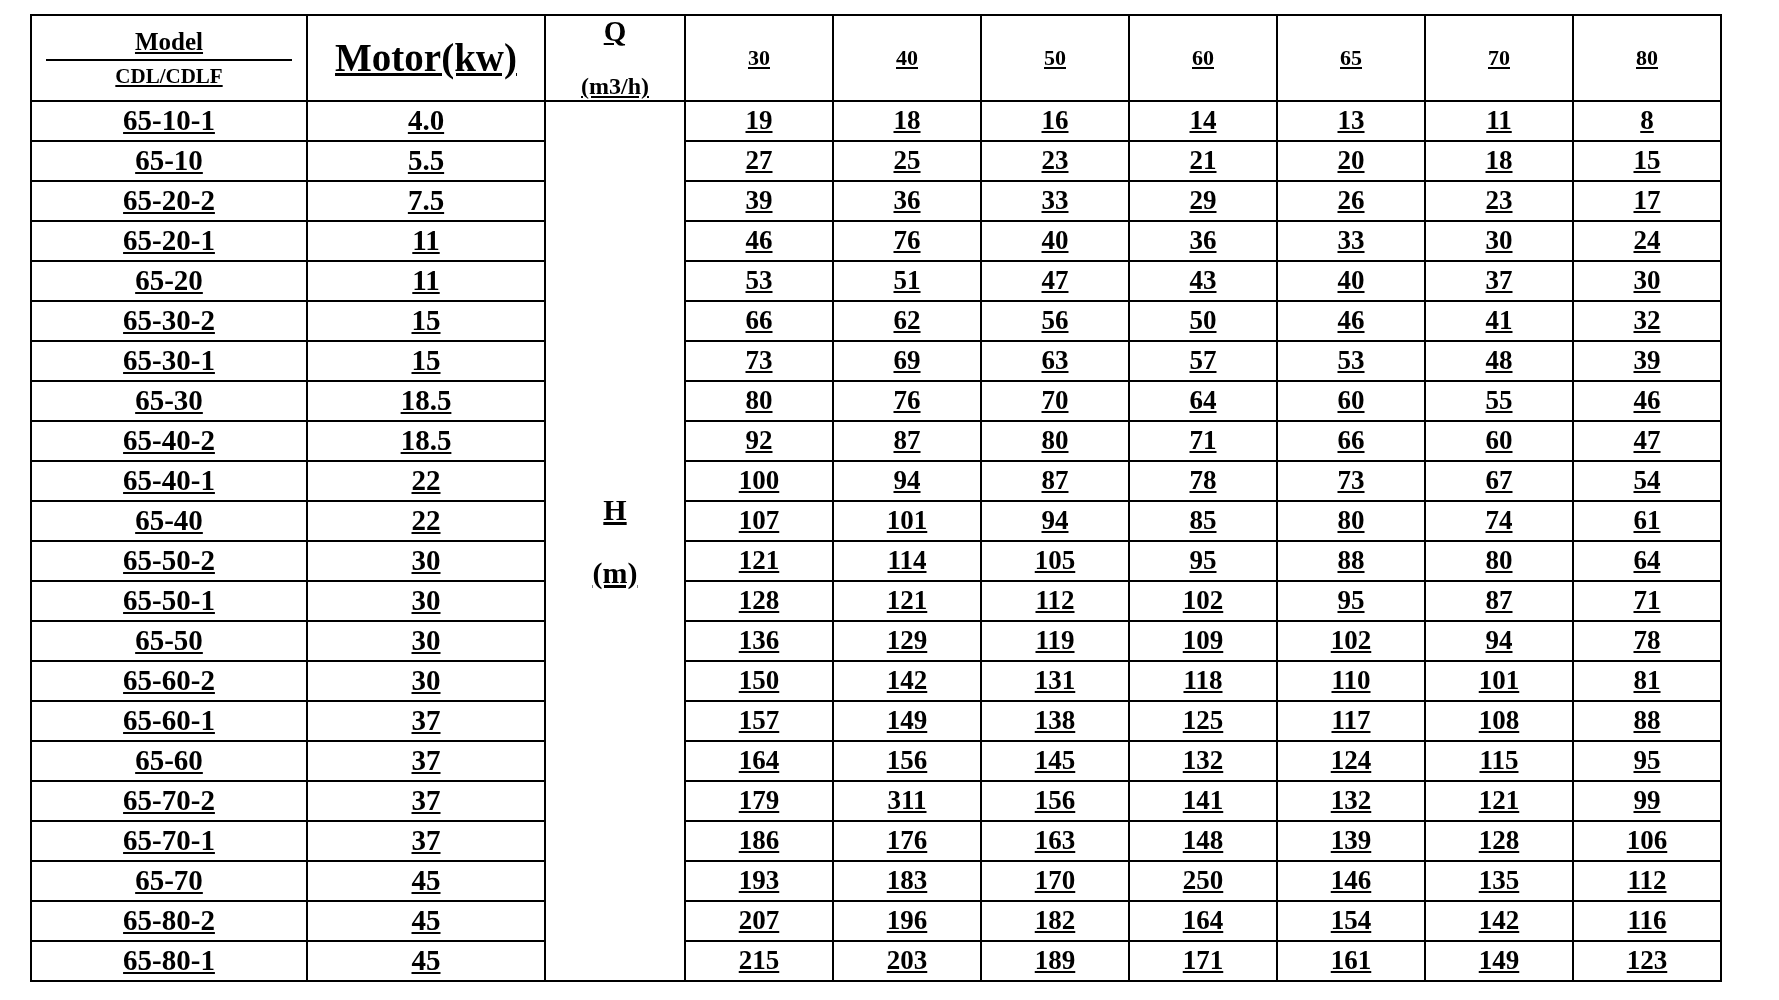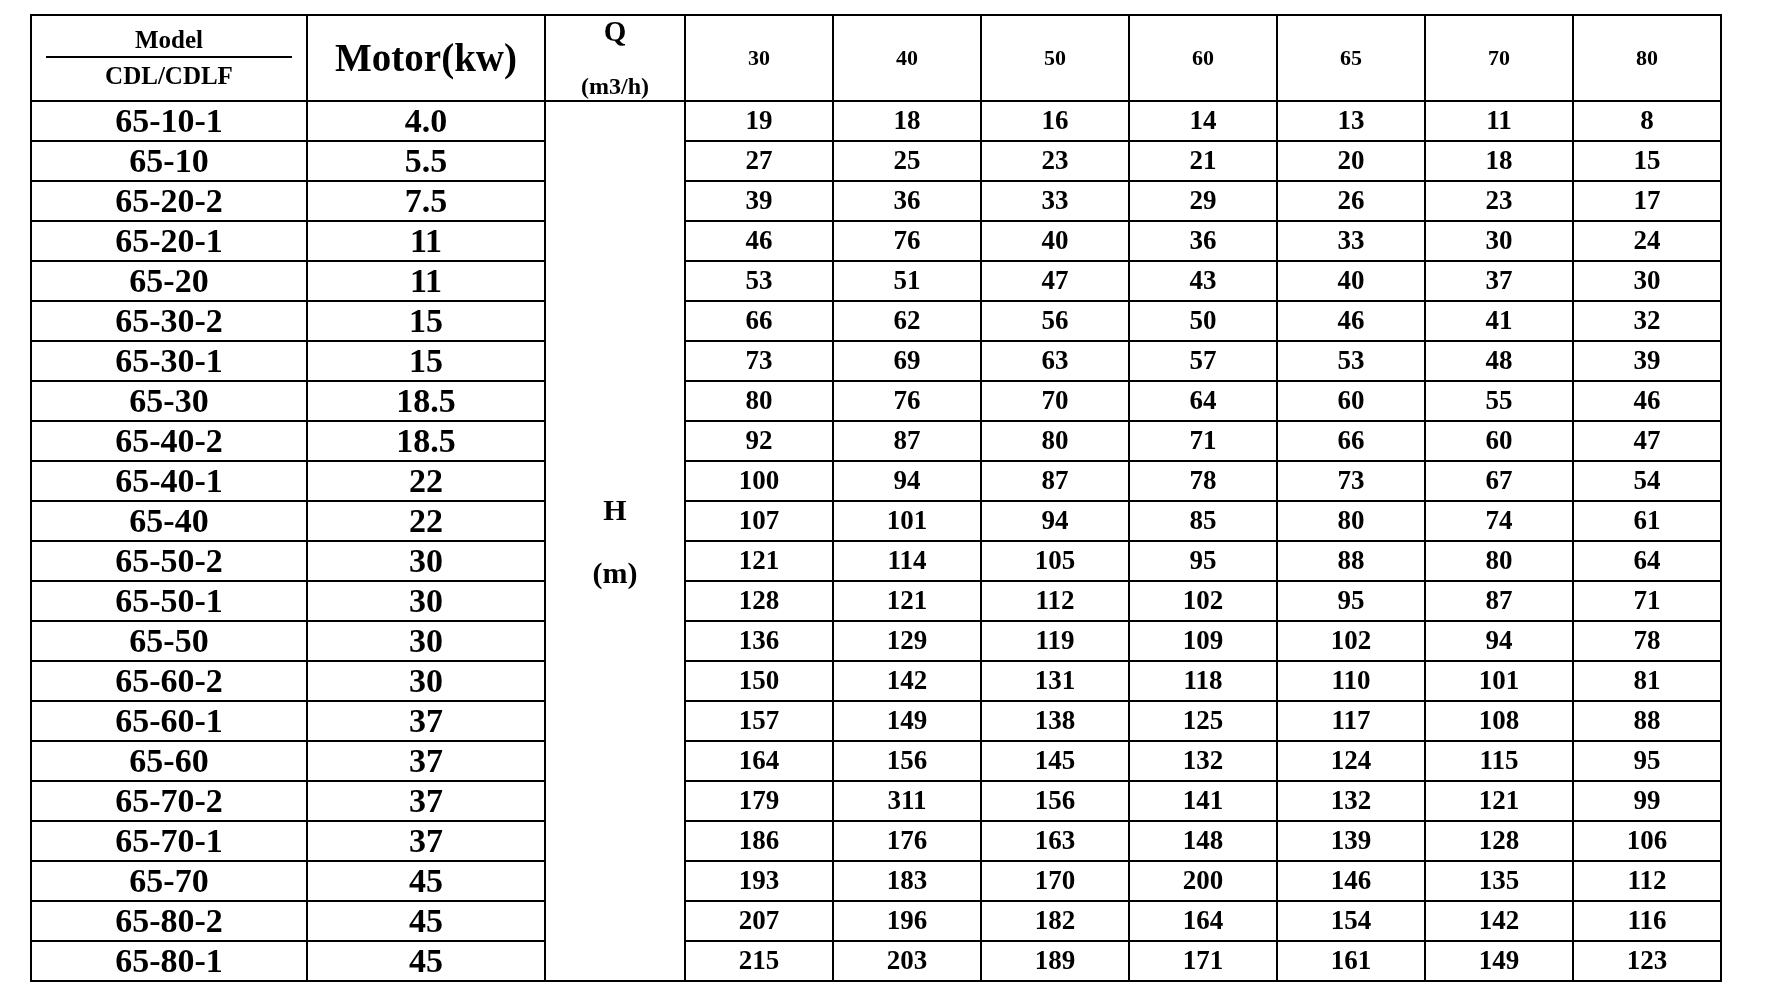--- a/index.html
+++ b/index.html
@@ -12,20 +12,21 @@
     height: 1000px;
     font-family: "Liberation Serif", serif;
     color: #000000;
     overflow: hidden;
   }
   .sheet {
     position: absolute;
     left: 30px;
     top: 14px;
     width: 1690px;
+    text-decoration: underline;
   }
   table.spec {
     border-collapse: collapse;
     table-layout: fixed;
     width: 1690px;
     background: #ffffff;
   }
   table.spec td, table.spec th {
     border: 2px solid #000000;
     text-align: center;
@@ -44,40 +45,40 @@
     line-height: 1.18;
   }
   .hdr-model-top {
     font-size: 25px;
     display: block;
     border-bottom: 2px solid #000000;
     padding-bottom: 2px;
     margin: 0 14px 3px 14px;
   }
   .hdr-model-bot {
-    font-size: 25px;
+    font-size: 21px;
     display: block;
   }
   .hdr-motor {
     font-size: 39px;
     height: 72px;
   }
   .hdr-q {
     font-size: 26px;
     line-height: 1.05;
     height: 72px;
   }
   .hdr-q .q-big { font-size: 29px; display: block; }
   .hdr-q .q-small { font-size: 24px; display: block; margin-top: 28px; }
   .hdr-flow {
     font-size: 22px;
     height: 72px;
   }
   td.model, td.motor {
-    font-size: 34px;
+    font-size: 29px;
     height: 38px;
   }
   td.val {
     font-size: 27px;
     height: 38px;
   }
   td.hcell {
     font-size: 30px;
     line-height: 2.1;
   }
@@ -335,21 +336,21 @@
         <td class="val">139</td>
         <td class="val">128</td>
         <td class="val">106</td>
       </tr>
       <tr>
         <td class="model">65-70</td>
         <td class="motor">45</td>
         <td class="val">193</td>
         <td class="val">183</td>
         <td class="val">170</td>
-        <td class="val">200</td>
+        <td class="val">250</td>
         <td class="val">146</td>
         <td class="val">135</td>
         <td class="val">112</td>
       </tr>
       <tr>
         <td class="model">65-80-2</td>
         <td class="motor">45</td>
         <td class="val">207</td>
         <td class="val">196</td>
         <td class="val">182</td>

